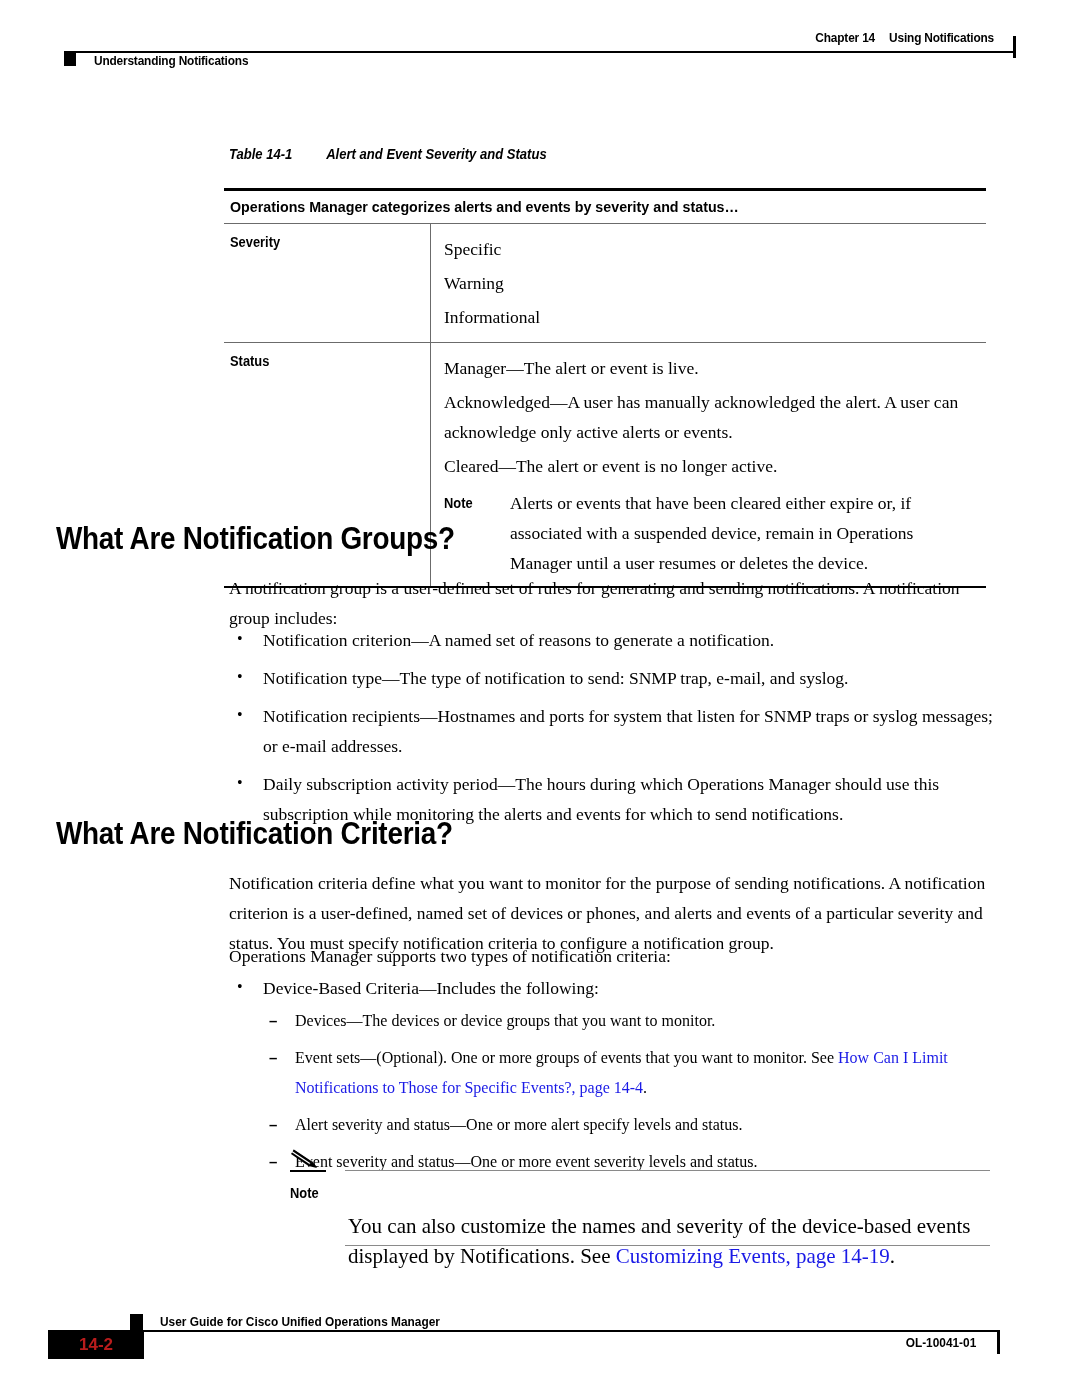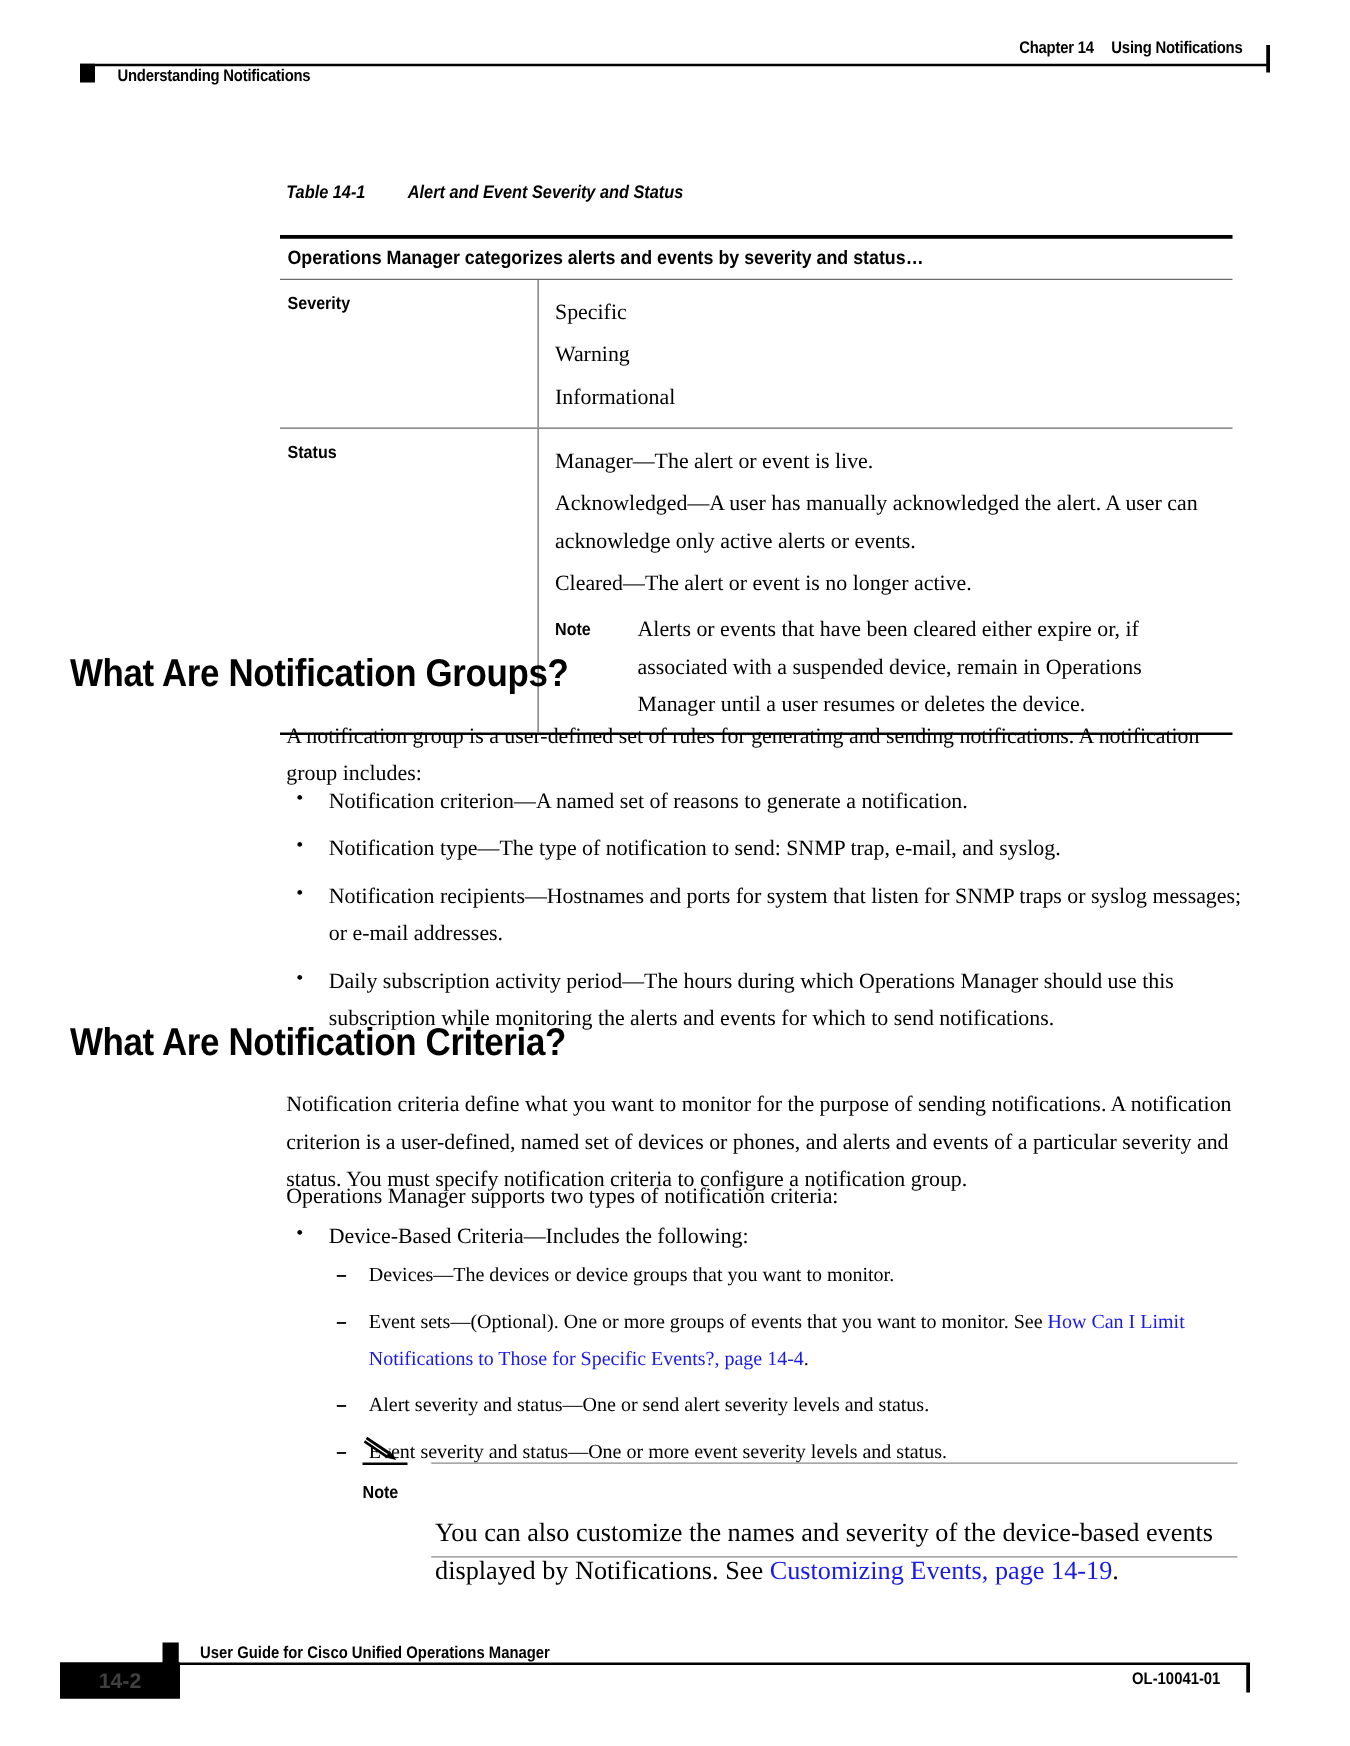--- a/index.html
+++ b/index.html
@@ -343,21 +343,21 @@
     background: #000;
   }
   .ftr-pagenum {
     position: absolute;
     left: 0px;
     top: 25px;
     width: 96px;
     height: 29px;
     line-height: 29px;
     text-align: center;
-    color: #404040;
+    color: #b91c1c;
     font-family: "Liberation Sans Narrow", "Liberation Sans", sans-serif;
     font-weight: bold;
     font-size: 17px;
   }
   .ftr-docid {
     position: absolute;
     right: 24px;
     top: 30px;
     font-family: "Liberation Sans Narrow", "Liberation Sans", sans-serif;
     font-weight: bold;
@@ -452,21 +452,21 @@
   <div class="body-p" style="top:941px;">Operations Manager supports two types of notification criteria:</div>
 
   <ul class="bl" style="top:973px;">
     <li>Device-Based Criteria—Includes the following:</li>
   </ul>
 
   <div class="sub-wrap" style="top:1000px;">
     <ul class="dl">
       <li><span>Devices—The devices or device groups that you want to monitor.</span></li>
       <li><span>Event sets—(Optional). One or more groups of events that you want to monitor. See </span><a class="xref" href="#">How Can I Limit Notifications to Those for Specific Events?, page 14-4</a><span>.</span></li>
-      <li><span>Alert severity and status—One or send alert severity levels and status.</span></li>
+      <li><span>Alert severity and status—One or more alert specify levels and status.</span></li>
       <li><span>Event severity and status—One or more event severity levels and status.</span></li>
     </ul>
   </div>
 
   <div class="notebox">
     <svg class="pencil" viewBox="0 0 40 26">
       <g transform="translate(2,1)">
         <path d="M2 2 L20 14 L16.5 19 L-1 7 Z" fill="#000"></path>
         <path d="M20 14 L16.5 19 L25 21 Z" fill="#000"></path>
         <path d="M1.2 1.2 L19.6 13.4" stroke="#ffffff" stroke-width="1.2" fill="none"></path>

